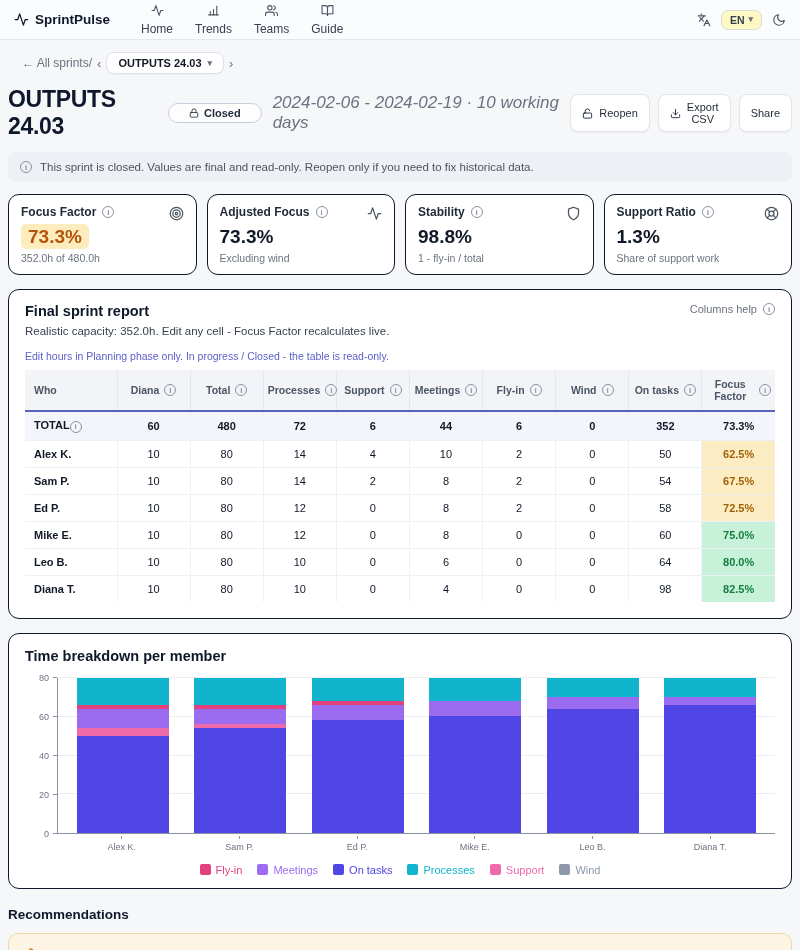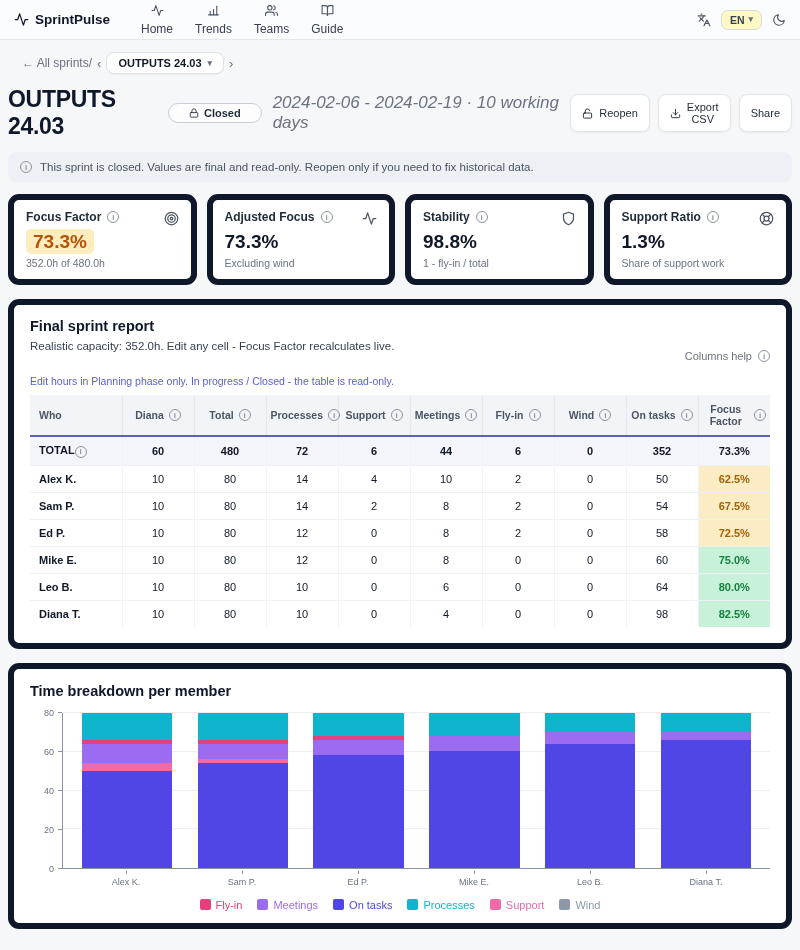--- a/index.html
+++ b/index.html
@@ -37,33 +37,33 @@
 
   
   .banner { margin:8px 8px 0; background:#edf0f4; border-radius:8px; padding:9px 12px; display:flex; align-items:center; gap:8px; font-size:11.5px; color:#4b5563; }
 
   
   .info-i { display:inline-flex; align-items:center; justify-content:center; width:12px; height:12px; border:1px solid currentColor; border-radius:50%; font-size:8px; font-style:normal; font-weight:600; color:#8b93a2; flex:none; cursor:pointer; }
   .info-i::before { content:"i"; }
 
   
   .stats { display:grid; grid-template-columns:repeat(4,1fr); gap:10px; margin:12px 8px 0; }
-  .card { background:#fff; border:6px solid #0f172a; border-radius:11px; }
+  .card { background:#fff; border:1px solid #0f172a; border-radius:11px; }
   .stat-card { padding:10px 12px; position:relative; }
   .stat-head { display:flex; align-items:center; gap:6px; font-size:12px; font-weight:600; color:#1f2937; }
   .stat-icon { position:absolute; top:11px; right:12px; color:#4b5563; }
   .stat-value { font-size:19px; font-weight:700; color:#101828; margin:7px 0 4px; }
   .stat-value .hl { background:#fcecbe; color:#b45309; padding:2px 7px; border-radius:5px; }
   .stat-sub { font-size:10.5px; color:#6b7280; }
 
   
   .report { margin:14px 8px 0; padding:13px 16px 16px; }
   .report-head { display:flex; align-items:flex-start; }
   .sec-title { font-size:14.5px; font-weight:700; color:#0f172a; }
-  .cols-help { margin-left:auto; display:flex; align-items:center; gap:6px; font-size:11px; color:#6b7280; cursor:pointer;margin-top:32px; }
+  .cols-help { margin-left:auto; display:flex; align-items:center; gap:6px; font-size:11px; color:#6b7280; cursor:pointer; }
   .report-sub { font-size:11.5px; color:#374151; margin-top:6px; }
   .report-note { font-size:10.5px; color:#5b5fc7; margin-top:13px; }
   table { width:100%; border-collapse:collapse; margin-top:8px; table-layout:fixed; }
   th { background:#f2f4f8; color:#4b5563; font-weight:600; font-size:10.5px; padding:8px 4px; border-bottom:2px solid #5a62b8; border-left:1px solid #e4e8ee; text-align:center; }
   th:first-child { text-align:left; padding-left:9px; border-left:none; }
   th .thwrap { display:inline-flex; align-items:center; gap:5px;text-align:center; }
   td { padding:7px 4px; text-align:center; font-size:11px; color:#111827; border-top:1px solid #edf0f4; border-left:1px solid #f0f2f6; background:#fff; }
   td:first-child { text-align:left; font-weight:600; padding-left:9px; border-left:none; }
   tr.total-row td { background:#f3f5fa; font-weight:700; }
   td.ff-amber { background:#fcecc3; color:#a16207; font-weight:600; }

